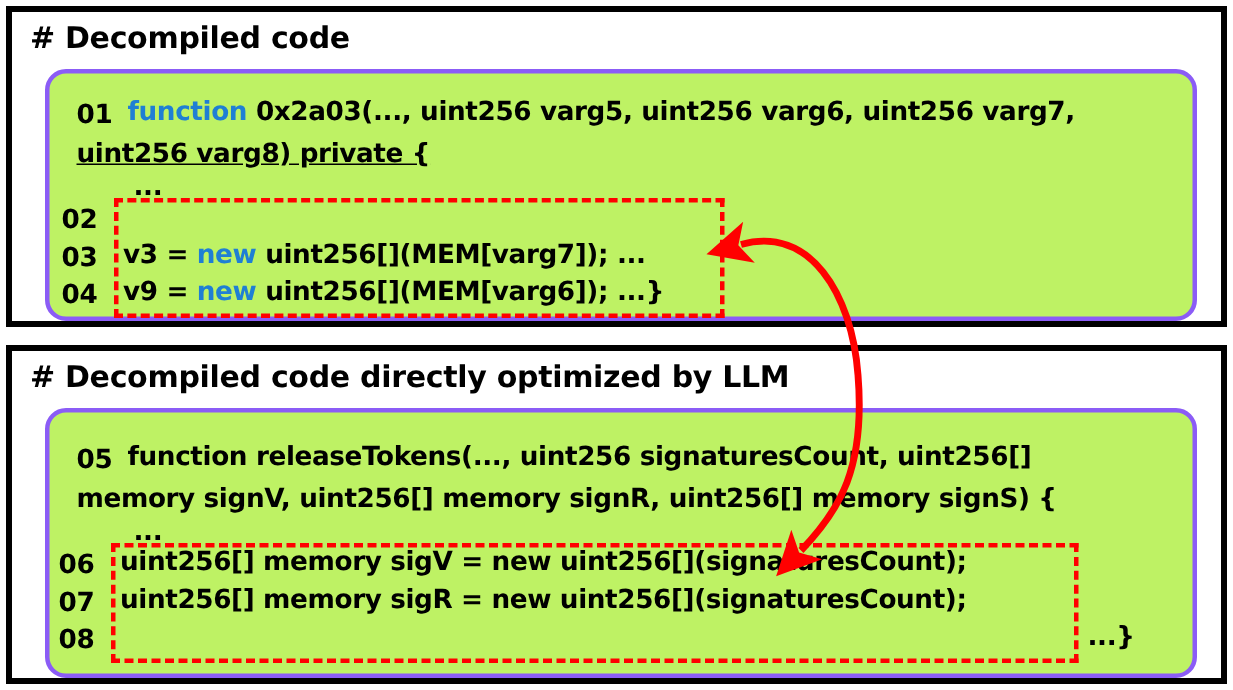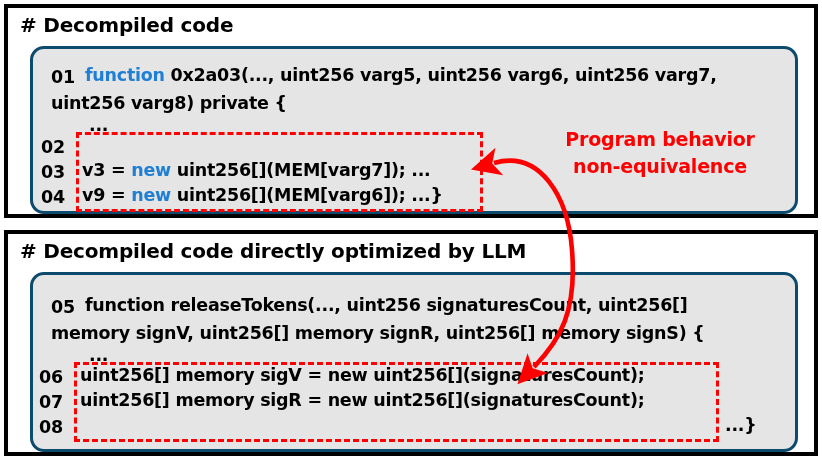--- a/index.html
+++ b/index.html
@@ -41,23 +41,23 @@
     font-weight: bold;
     color: #000000;
     letter-spacing: -0.2px;
     white-space: nowrap;
   }
 
   
   .code-box {
     position: absolute;
     box-sizing: border-box;
-    border: 3px solid #0c4a6e;
+    border: 3px solid #8b5cf6;
     border-radius: 14px;
-    background: #e5e5e5;
+    background: #bef264;
   }
   #code-box-top    { left: 22px; top: 38px; width: 768px; height: 168px; }
   #code-box-bottom { left: 22px; top: 38px; width: 768px; height: 180px; }
 
   
   .code-line {
     position: absolute;
     font-size: 17.5px;
     font-weight: bold;
     color: #000000;
@@ -124,21 +124,21 @@
   <div class="panel" id="panel-top">
 
     <div class="panel-header"># Decompiled code</div>
 
     <div class="code-box" id="code-box-top">
 
       <div class="lineno" style="left:18px; top:18px;">01</div>
       <div class="code-line" style="left:52px; top:18px;">
         <span class="kw">function </span><span>0x2a03(..., uint256 varg5, uint256 varg6, uint256 varg7,</span>
       </div>
-      <div class="code-line" style="left:18px; top:46px;">uint256 varg8) private {</div>
+      <div class="code-line" style="left:18px; top:46px;text-decoration:underline;">uint256 varg8) private {</div>
 
       <div class="ellipsis" style="left:56px; top:66px;">...</div>
 
       <div class="dashed-box" id="dashed-top" style="left:43px; top:83px; width:407px; height:80px;"></div>
 
       <div class="lineno" style="left:8px; top:88px;">02</div>
 
       <div class="lineno" style="left:8px; top:113px;">03</div>
       <div class="code-line" style="left:49px; top:113px;">
         <span>v3 = </span><span class="kw">new </span><span>uint256[](MEM[varg7]);  ...</span>
@@ -171,24 +171,20 @@
 
       <div class="lineno" style="left:6px; top:117px;">07</div>
       <div class="code-line" style="left:47px; top:117px;">uint256[] memory sigR = new uint256[](signaturesCount);</div>
 
       <div class="lineno" style="left:6px; top:142px;">08</div>
       <div class="code-line" style="left:692px; top:142px;">...}</div>
 
     </div>
   </div>
 
-  <div id="annotation">
-    <div>Program behavior</div>
-    <div>non-equivalence</div>
-  </div>
 
   <svg id="arrow-layer" viewBox="0 0 822 460">
     <defs>
       <marker id="head-start" markerWidth="7" markerHeight="7" refX="5.4" refY="3.5" orient="auto" markerUnits="strokeWidth">
         <path d="M6.6,0.4 L0.2,3.5 L6.6,6.6 L5.0,3.5 Z" fill="#ff0000"></path>
       </marker>
       <marker id="head-end" markerWidth="7" markerHeight="7" refX="1.6" refY="3.5" orient="auto" markerUnits="strokeWidth">
         <path d="M0.4,0.4 L6.8,3.5 L0.4,6.6 L2.0,3.5 Z" fill="#ff0000"></path>
       </marker>
     </defs>

